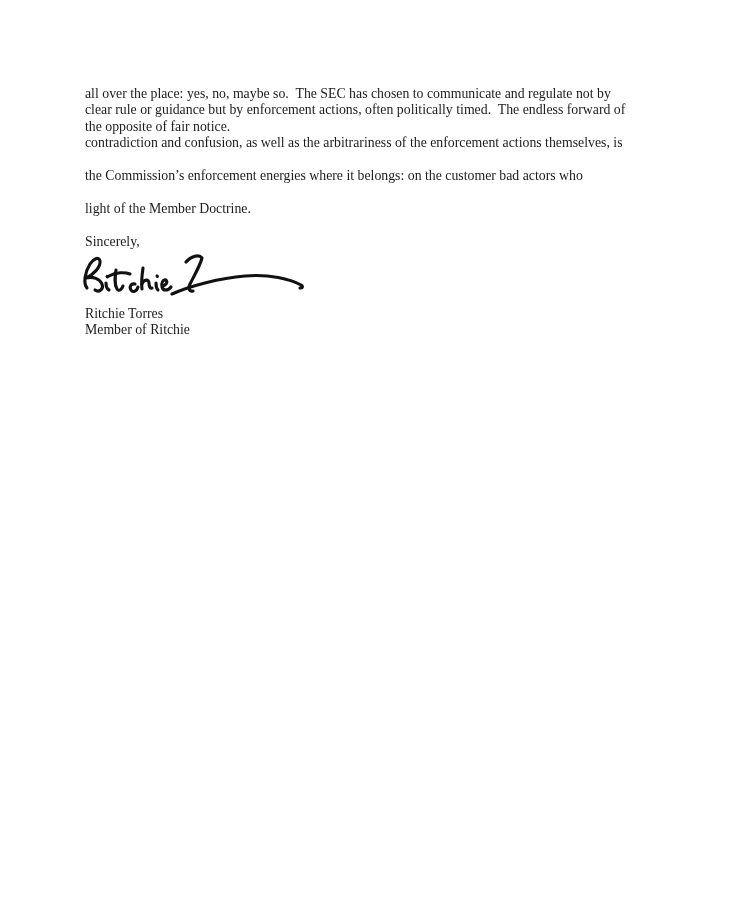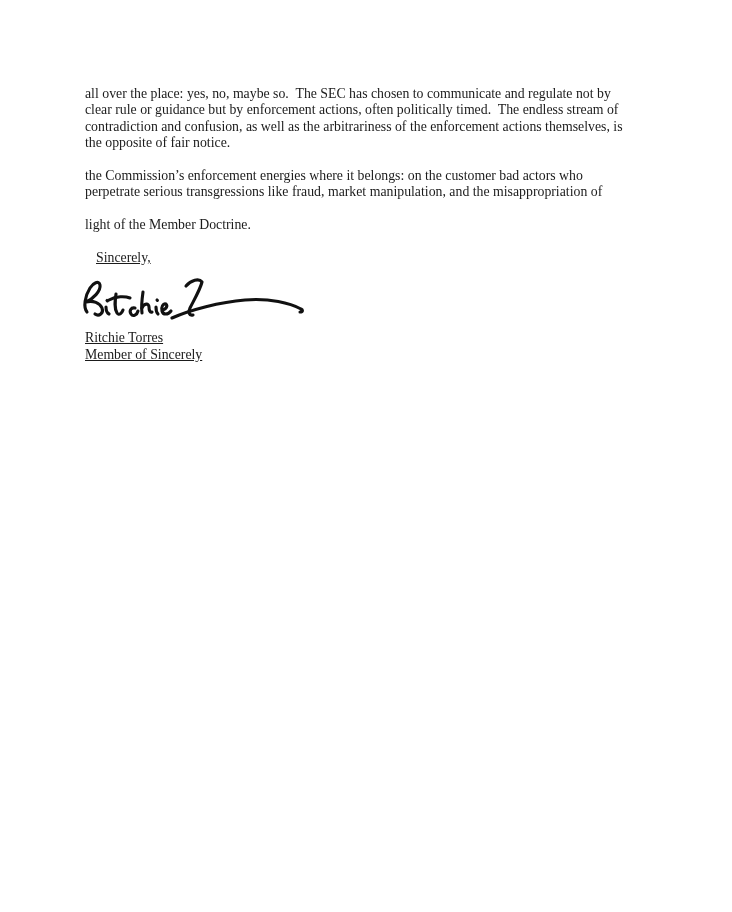--- a/index.html
+++ b/index.html
@@ -30,52 +30,49 @@
   }
   .para {
     margin: 0 0 16.4px 0;
     padding: 0;
   }
   .line {
     display: block;
     white-space: pre;
   }
   .closing {
-    margin: 11px;
-    text-decoration: underline;
+    margin: 0;
   }
   .signature-wrap {
     margin: 3px 0 10px -3px;
     width: 228px;
     height: 43px;
   }
   .signature-wrap svg {
     display: block;
   }
   .signer-name, .signer-title {
     white-space: pre;
-    text-decoration: underline;
   }
 </style>
 </head>
 <body>
 
 <div class="page">
   <div class="letter-body">
 
     <p class="para">
       <span class="line">all over the place: yes, no, maybe so.  The SEC has chosen to communicate and regulate not by</span>
-      <span class="line">clear rule or guidance but by enforcement actions, often politically timed.  The endless stream of</span>
+      <span class="line">clear rule or guidance but by enforcement actions, often politically timed.  The endless forward of</span>
+      <span class="line">the opposite of fair notice.</span>
       <span class="line">contradiction and confusion, as well as the arbitrariness of the enforcement actions themselves, is</span>
-      <span class="line">the opposite of fair notice.</span>
     </p>
 
     <p class="para">
       <span class="line">the Commission’s enforcement energies where it belongs: on the customer bad actors who</span>
-      <span class="line">perpetrate serious transgressions like fraud, market manipulation, and the misappropriation of</span>
     </p>
 
     <p class="para">
       <span class="line">light of the Member Doctrine.</span>
     </p>
 
     <p class="para closing">Sincerely,</p>
 
     <div class="signature-wrap">
       <svg width="228" height="43" viewBox="0 0 228 43" fill="none" xmlns="http://www.w3.org/2000/svg">
@@ -100,16 +97,16 @@
           <path d="M81,33 C84,32 86,29 84,27 C81,26 79,30 80,34 C81,38 86,38 89,34"></path>
 
           <path d="M104,9 C109,3 117,1 120,5 C118,13 112,23 108,31 C106,35 107,39 111,38"></path>
 
           <path d="M90,41 C108,33 138,25 163,23 C188,21 208,26 219,32 C221,33 221,35 218,35"></path>
         </g>
       </svg>
     </div>
 
     <div class="signer-name">Ritchie Torres</div>
-    <div class="signer-title">Member of Sincerely</div>
+    <div class="signer-title">Member of Ritchie</div>
 
   </div>
 </div>
 
 </body></html>

